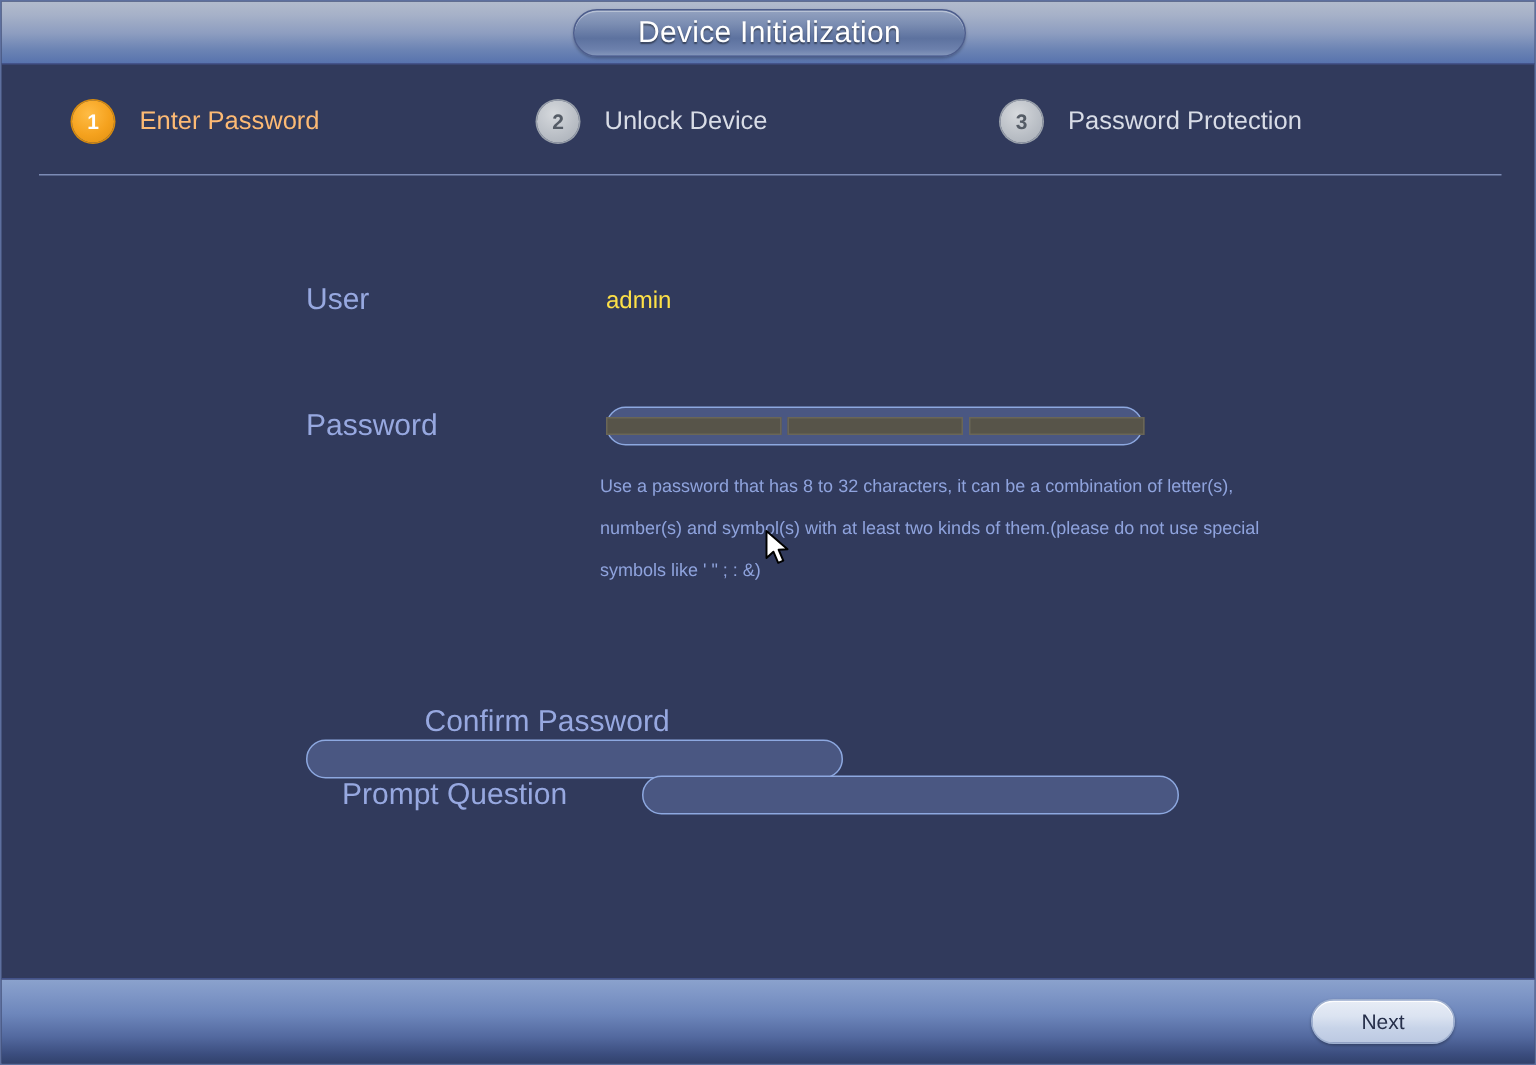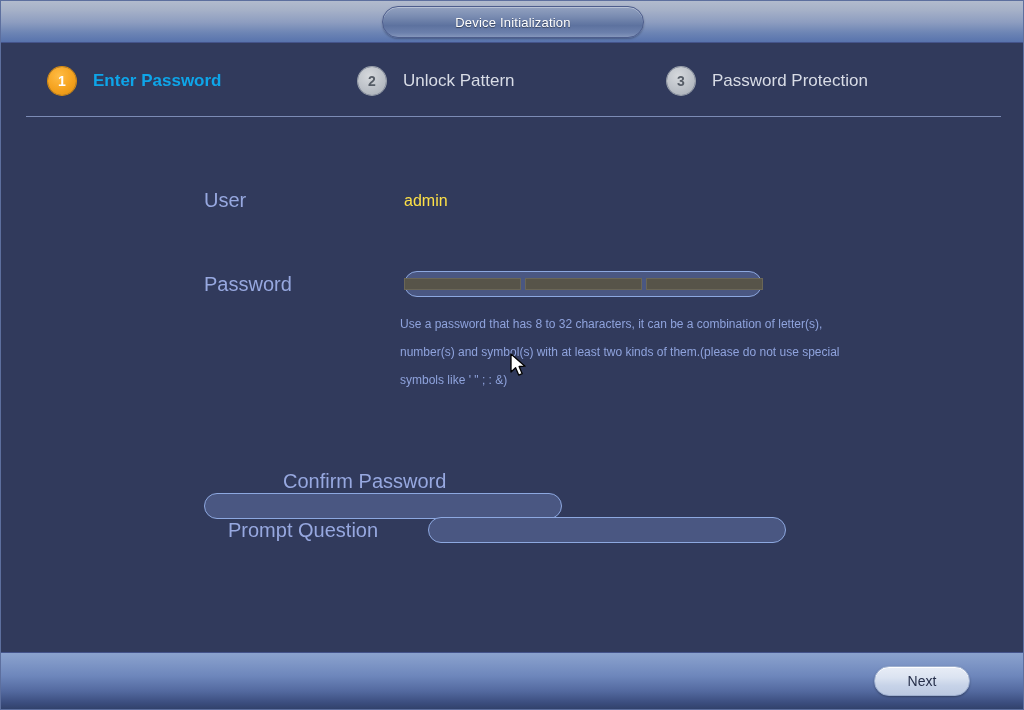--- a/index.html
+++ b/index.html
@@ -52,21 +52,21 @@
         #8496bb 100%);
     border: 1px solid #4d5d8c;
     box-shadow: inset 0 1px 0 rgba(255,255,255,.35),
                 0 1px 2px rgba(0,0,0,.25);
     display: flex;
     align-items: center;
     justify-content: center;
   }
 
   .title-text {
-    font-size: 13px;
+    font-size: 20px;
     color: #ffffff;
     letter-spacing: .2px;
     text-shadow: 0 1px 1px rgba(0,0,0,.45);
     white-space: nowrap;
   }
 
   
   .steps {
     position: absolute;
     left: 0;
@@ -106,21 +106,21 @@
   .badge-idle {
     background: radial-gradient(circle at 40% 32%, #d6d9dd 0%, #b9bec5 60%, #a6acb5 100%);
     color: #555c66;
     box-shadow: 0 0 0 1px #9aa1ab;
   }
 
   .step-label {
     font-size: 17px;
     white-space: nowrap;
   }
-  .label-active { color: #0ea5e9; font-weight: bold; }
+  .label-active { color: #fdba74; }
   .label-idle   { color: #d8dce6; }
 
   .divider {
     position: absolute;
     left: 25px;
     top: 115px;
     width: 975px;
     height: 1px;
     background: #7c8bb5;
   }
@@ -261,21 +261,21 @@
 
   <div class="steps">
 
     <div class="step step-1">
       <span class="step-badge badge-active">1</span>
       <span class="step-label label-active">Enter Password</span>
     </div>
 
     <div class="step step-2">
       <span class="step-badge badge-idle">2</span>
-      <span class="step-label label-idle">Unlock Pattern</span>
+      <span class="step-label label-idle">Unlock Device</span>
     </div>
 
     <div class="step step-3">
       <span class="step-badge badge-idle">3</span>
       <span class="step-label label-idle">Password Protection</span>
     </div>
 
   </div>
 
   <div class="divider"></div>

